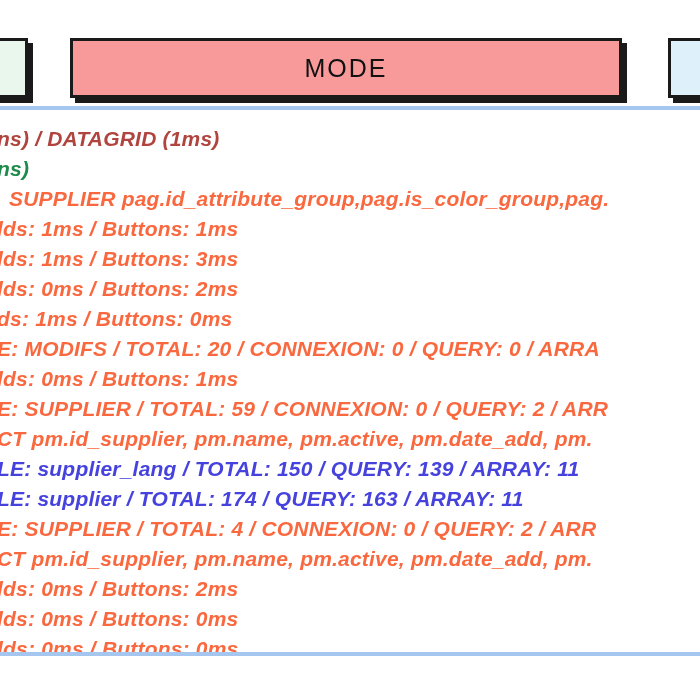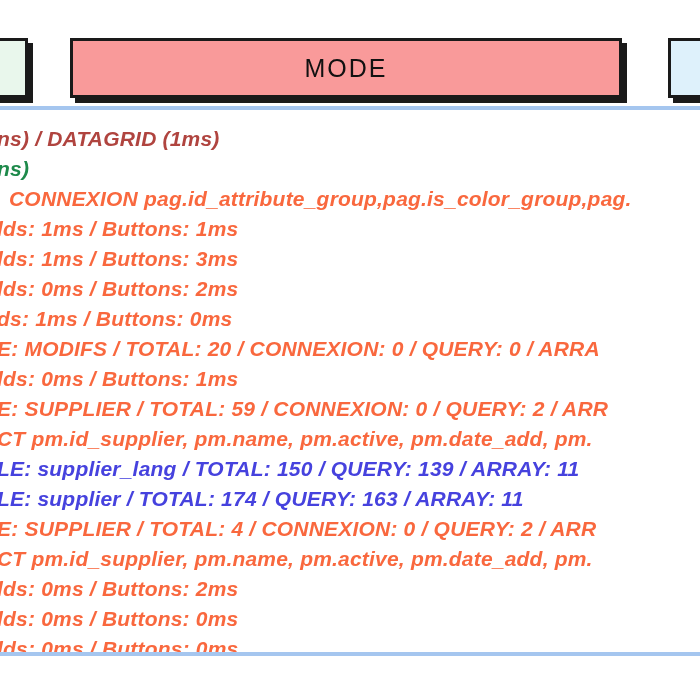--- a/index.html
+++ b/index.html
@@ -47,21 +47,21 @@
     <span>MODE</span>
   </div>
 
   <div class="btn btn-right" style="background: rgb(222, 241, 251);"></div>
 
   <div class="sep sep-top" style="background: rgb(165, 198, 239);"></div>
 
   <div class="log">
     <div class="log-line" style="color: rgb(176, 68, 63);">ns) / DATAGRID (1ms)</div>
     <div class="log-line" style="color: rgb(30, 138, 75);">ns)</div>
-    <div class="log-line indent" style="color: rgb(249, 104, 62);">CONNEXION pag.id_attribute_group,pag.is_color_group,pag.</div>
+    <div class="log-line indent" style="color: rgb(249, 104, 62);">SUPPLIER pag.id_attribute_group,pag.is_color_group,pag.</div>
     <div class="log-line" style="color: rgb(249, 104, 62);">lds: 1ms / Buttons: 1ms</div>
     <div class="log-line" style="color: rgb(249, 104, 62);">lds: 1ms / Buttons: 3ms</div>
     <div class="log-line" style="color: rgb(249, 104, 62);">lds: 0ms / Buttons: 2ms</div>
     <div class="log-line" style="color: rgb(249, 104, 62);">ds: 1ms / Buttons: 0ms</div>
     <div class="log-line" style="color: rgb(249, 104, 62);">E: MODIFS / TOTAL: 20 / CONNEXION: 0 / QUERY: 0 / ARRA</div>
     <div class="log-line" style="color: rgb(249, 104, 62);">lds: 0ms / Buttons: 1ms</div>
     <div class="log-line" style="color: rgb(249, 104, 62);">E: SUPPLIER / TOTAL: 59 / CONNEXION: 0 / QUERY: 2 / ARR</div>
     <div class="log-line" style="color: rgb(249, 104, 62);">CT pm.id_supplier, pm.name, pm.active, pm.date_add, pm.</div>
     <div class="log-line bold" style="color: rgb(70, 66, 222);">LE: supplier_lang / TOTAL: 150 / QUERY: 139 / ARRAY: 11</div>
     <div class="log-line bold" style="color: rgb(70, 66, 222);">LE: supplier / TOTAL: 174 / QUERY: 163 / ARRAY: 11</div>

